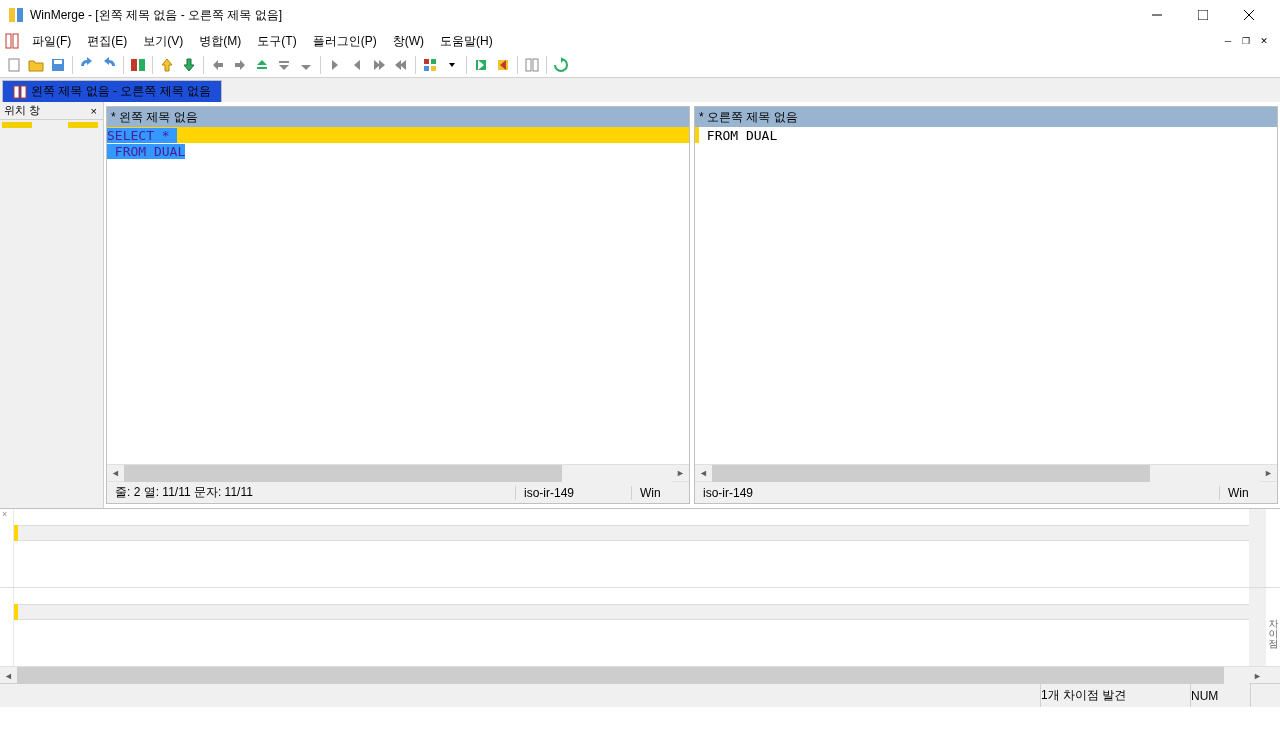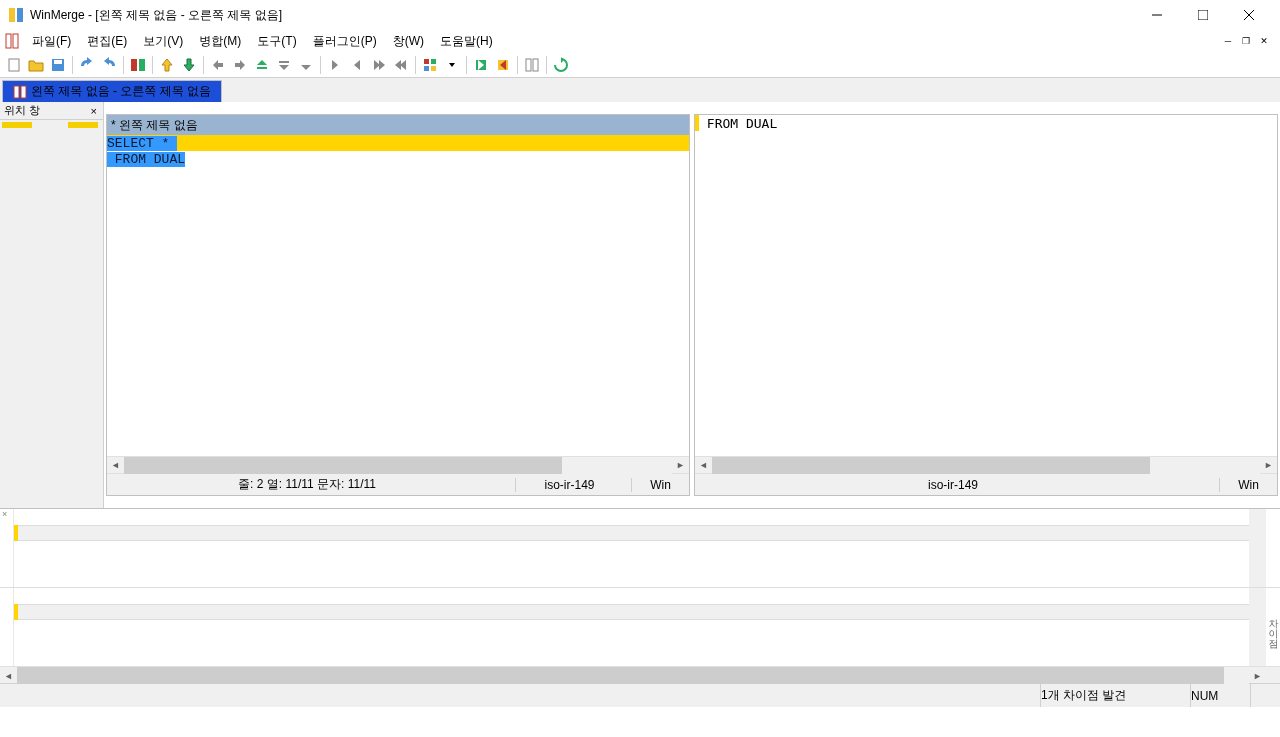--- a/index.html
+++ b/index.html
@@ -21,34 +21,34 @@
 .tab { height: 22px; padding: 2px 10px; background: #1d4ed8; border: 1px solid #c0c0c0; border-bottom: none; display: flex; align-items: center; gap: 4px; font-size: 12px; cursor: pointer; }
 .tab-icon { width: 14px; height: 14px; display: inline-flex; }
 .main-area { display: flex; height: 406px; }
 .location-pane { width: 104px; background: #f0f0f0; border-right: 1px solid #d0d0d0; display: flex; flex-direction: column; }
 .location-header { height: 18px; display: flex; align-items: center; padding: 0 4px; font-size: 11px; background: #f0f0f0; border-bottom: 1px solid #d0d0d0; }
 .location-header-text { flex: 1; }
 .location-close { margin-left: auto; cursor: pointer; padding: 0 2px; font-size: 11px; }
 .location-body { flex: 1; background: #f0f0f0; padding-top: 2px; }
 .loc-strip { display: flex; height: 6px; gap: 36px; padding: 0 2px; }
 .loc-block { width: 30px; height: 6px; background: #f5d000; }
-.diff-panes { flex: 1; display: flex; gap: 4px; padding: 12px 2px; }
+.diff-panes { flex: 1; display: flex; gap: 4px; padding: 4px 2px; }
 .diff-pane { flex: 1; display: flex; flex-direction: column; border: 1px solid #c0c0c0; }
 .pane-header { height: 20px; background: #99b4d1; display: flex; align-items: center; padding: 0 4px; font-size: 12px; color: #000; }
 .pane-content { flex: 1; background: #fff; font-family: Consolas, monospace; font-size: 13px; overflow: hidden; position: relative; }
 .code-line { height: 16px; display: flex; align-items: center; white-space: pre; }
 .line-diff { background: #ffd400; }
-.text-sel { background: #3399ff; color: #0f172a; font-family: Liberation Mono, monospace; }
+.text-sel { background: #3399ff; color: #4c1d95; }
 .text-diff-hl { background: #ff9933; }
 .pane-hscroll { height: 17px; background: #f0f0f0; display: flex; align-items: center; border-top: 1px solid #e0e0e0; }
 .scroll-arrow { width: 17px; height: 17px; display: flex; align-items: center; justify-content: center; color: #606060; cursor: pointer; font-size: 9px; }
 .scroll-track { flex: 1; height: 17px; background: #f0f0f0; position: relative; }
 .scroll-thumb { position: absolute; left: 0; top: 0; height: 17px; background: #cdcdcd; }
 .pane-status { height: 22px; display: flex; align-items: center; padding: 0 8px; font-size: 12px; background: #f0f0f0; border-top: 1px solid #e0e0e0; gap: 16px; }
-.pane-status-cell { border-left: 1px solid #d0d0d0; padding-left: 8px; text-align: center; }
+.pane-status-cell { border-left: 1px solid #d0d0d0; padding-left: 8px; }
 .pane-status-cell:first-child { border-left: none; padding-left: 0; flex: 1; }
 .bottom-diff { height: 175px; display: flex; flex-direction: column; border-top: 1px solid #c0c0c0; }
 .bottom-row { flex: 1; display: flex; position: relative; }
 .bottom-gutter { width: 14px; background: #fff; border-right: 1px solid #e8e8e8; position: relative; }
 .bottom-x { position: absolute; top: 0; left: 2px; font-size: 9px; color: #888; cursor: pointer; }
 .bottom-lines { flex: 1; background: #fff; font-family: Consolas, monospace; font-size: 13px; position: relative; }
 .bottom-line-bg { position: absolute; left: 0; right: 0; height: 16px; }
 .bottom-vscroll { width: 17px; background: #f0f0f0; }
 .bottom-hscroll { height: 17px; display: flex; background: #f0f0f0; border-top: 1px solid #e0e0e0; }
 .bottom-vtext { width: 14px; display: flex; align-items: center; justify-content: center; }
@@ -296,20 +296,23 @@
         <span class="scroll-arrow">►</span>
       </div>
       <div class="pane-status">
         <span class="pane-status-cell">줄: 2  열: 11/11  문자: 11/11</span>
         <span class="pane-status-cell" style="width:100px">iso-ir-149</span>
         <span class="pane-status-cell" style="width:50px">Win</span>
       </div>
     </div>
 
     <div class="diff-pane">
+      <div class="pane-header">
+        <span>* 오른쪽 제목 없음</span>
+      </div>
       <div class="pane-content">
         <div class="code-line"><span class="marker-bar" style="width:4px;height:16px;background:#ffd400"></span><span> FROM DUAL</span></div>
       </div>
       <div class="pane-hscroll">
         <span class="scroll-arrow">◄</span>
         <div class="scroll-track">
             <div class="scroll-thumb" style="width:80%"></div>
           </div>
         <span class="scroll-arrow">►</span>
       </div>

